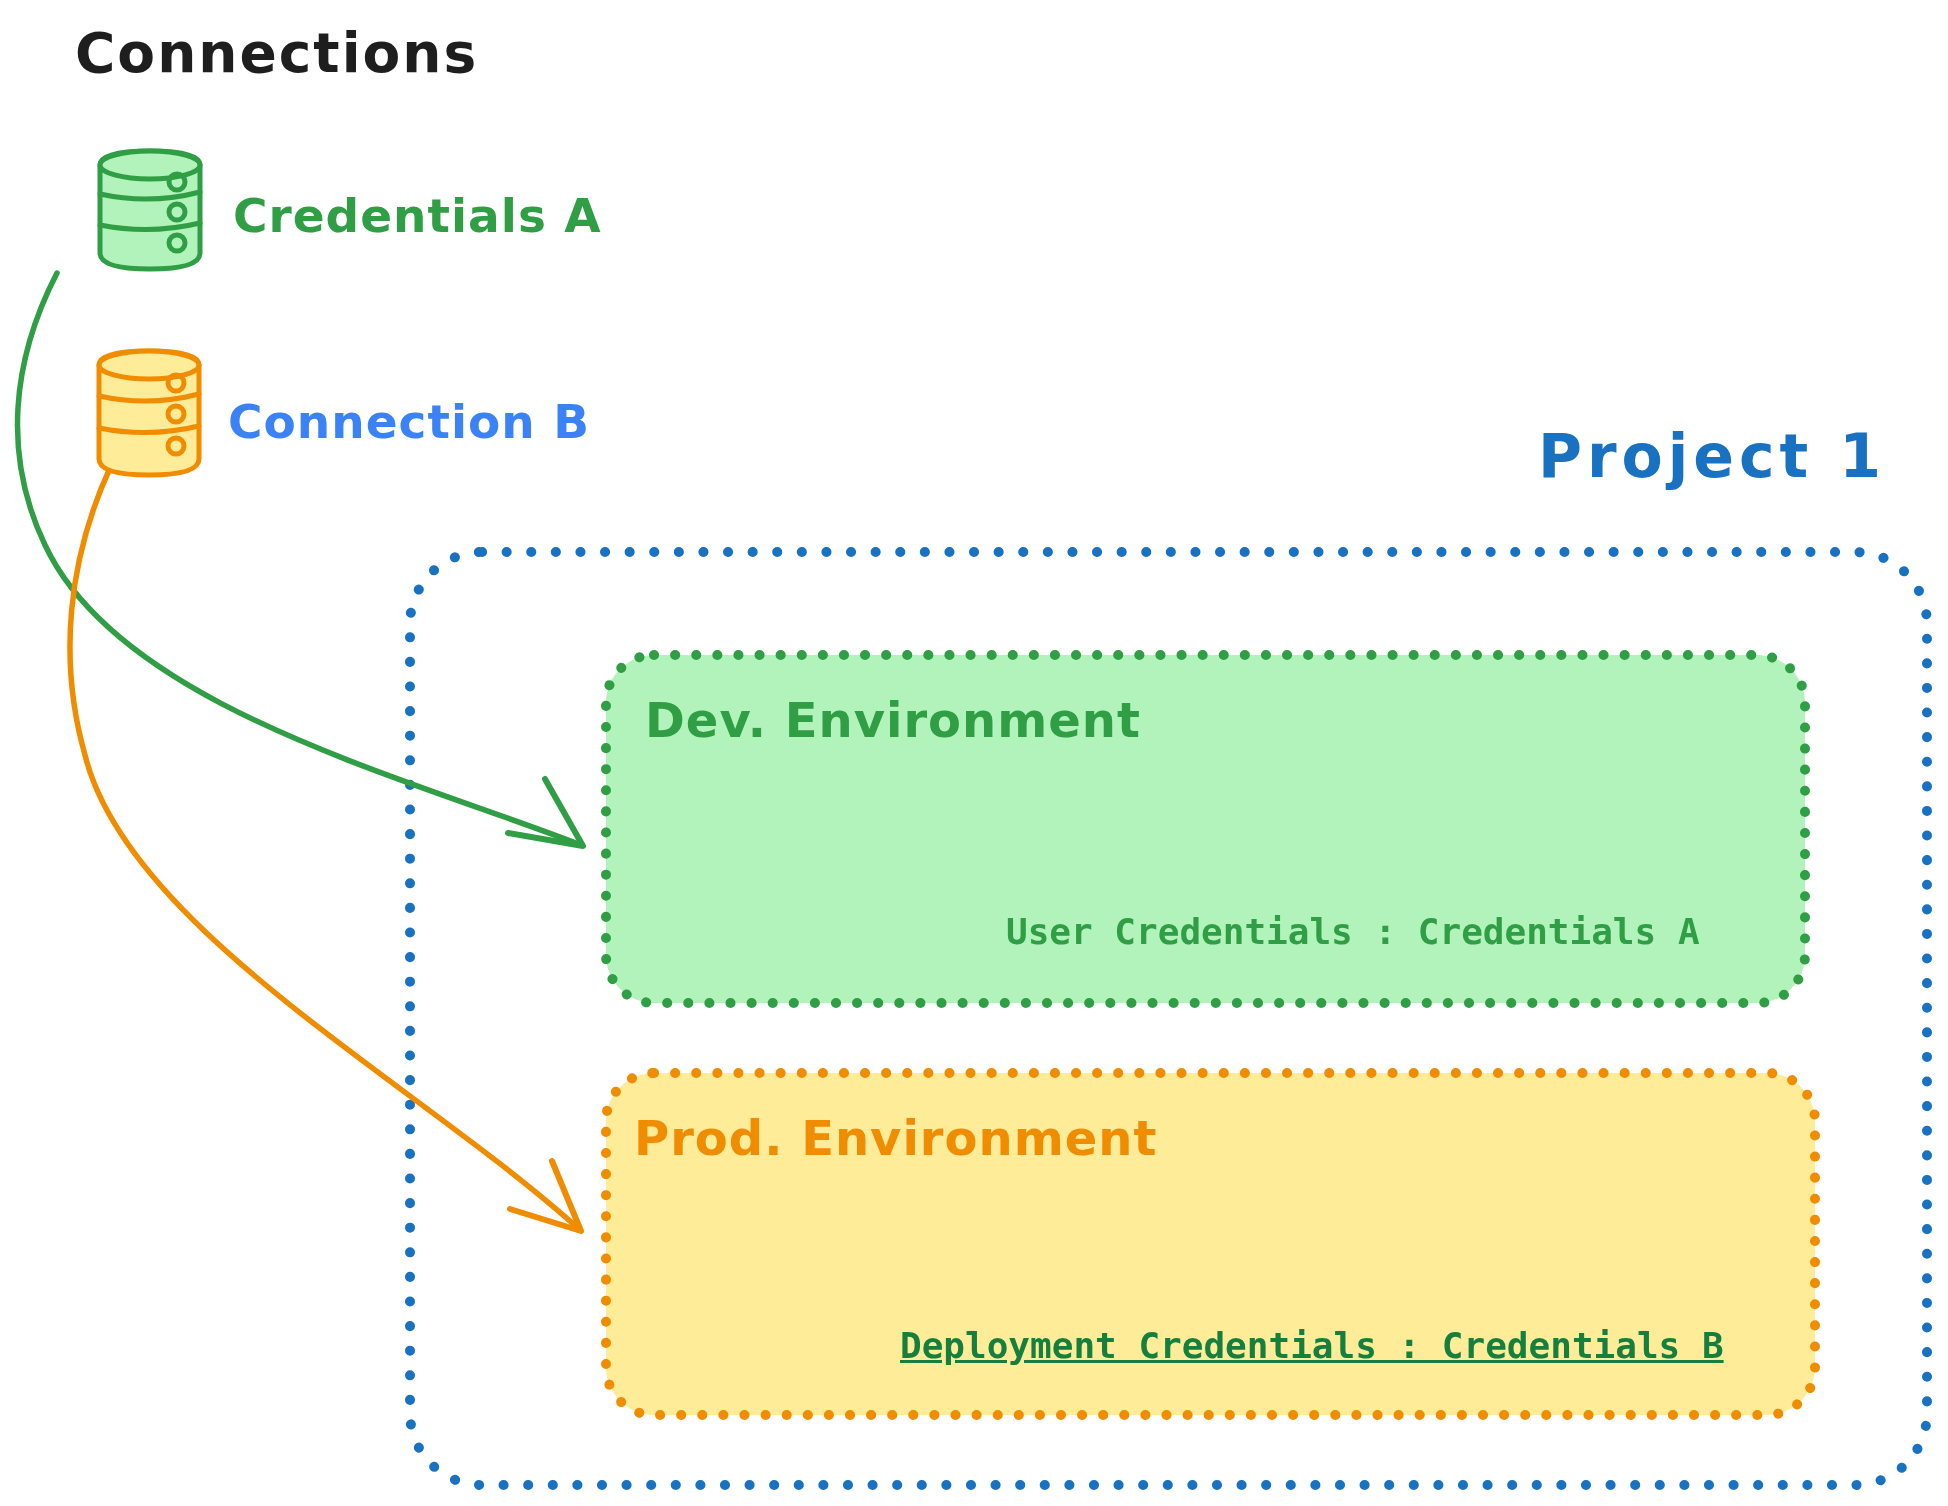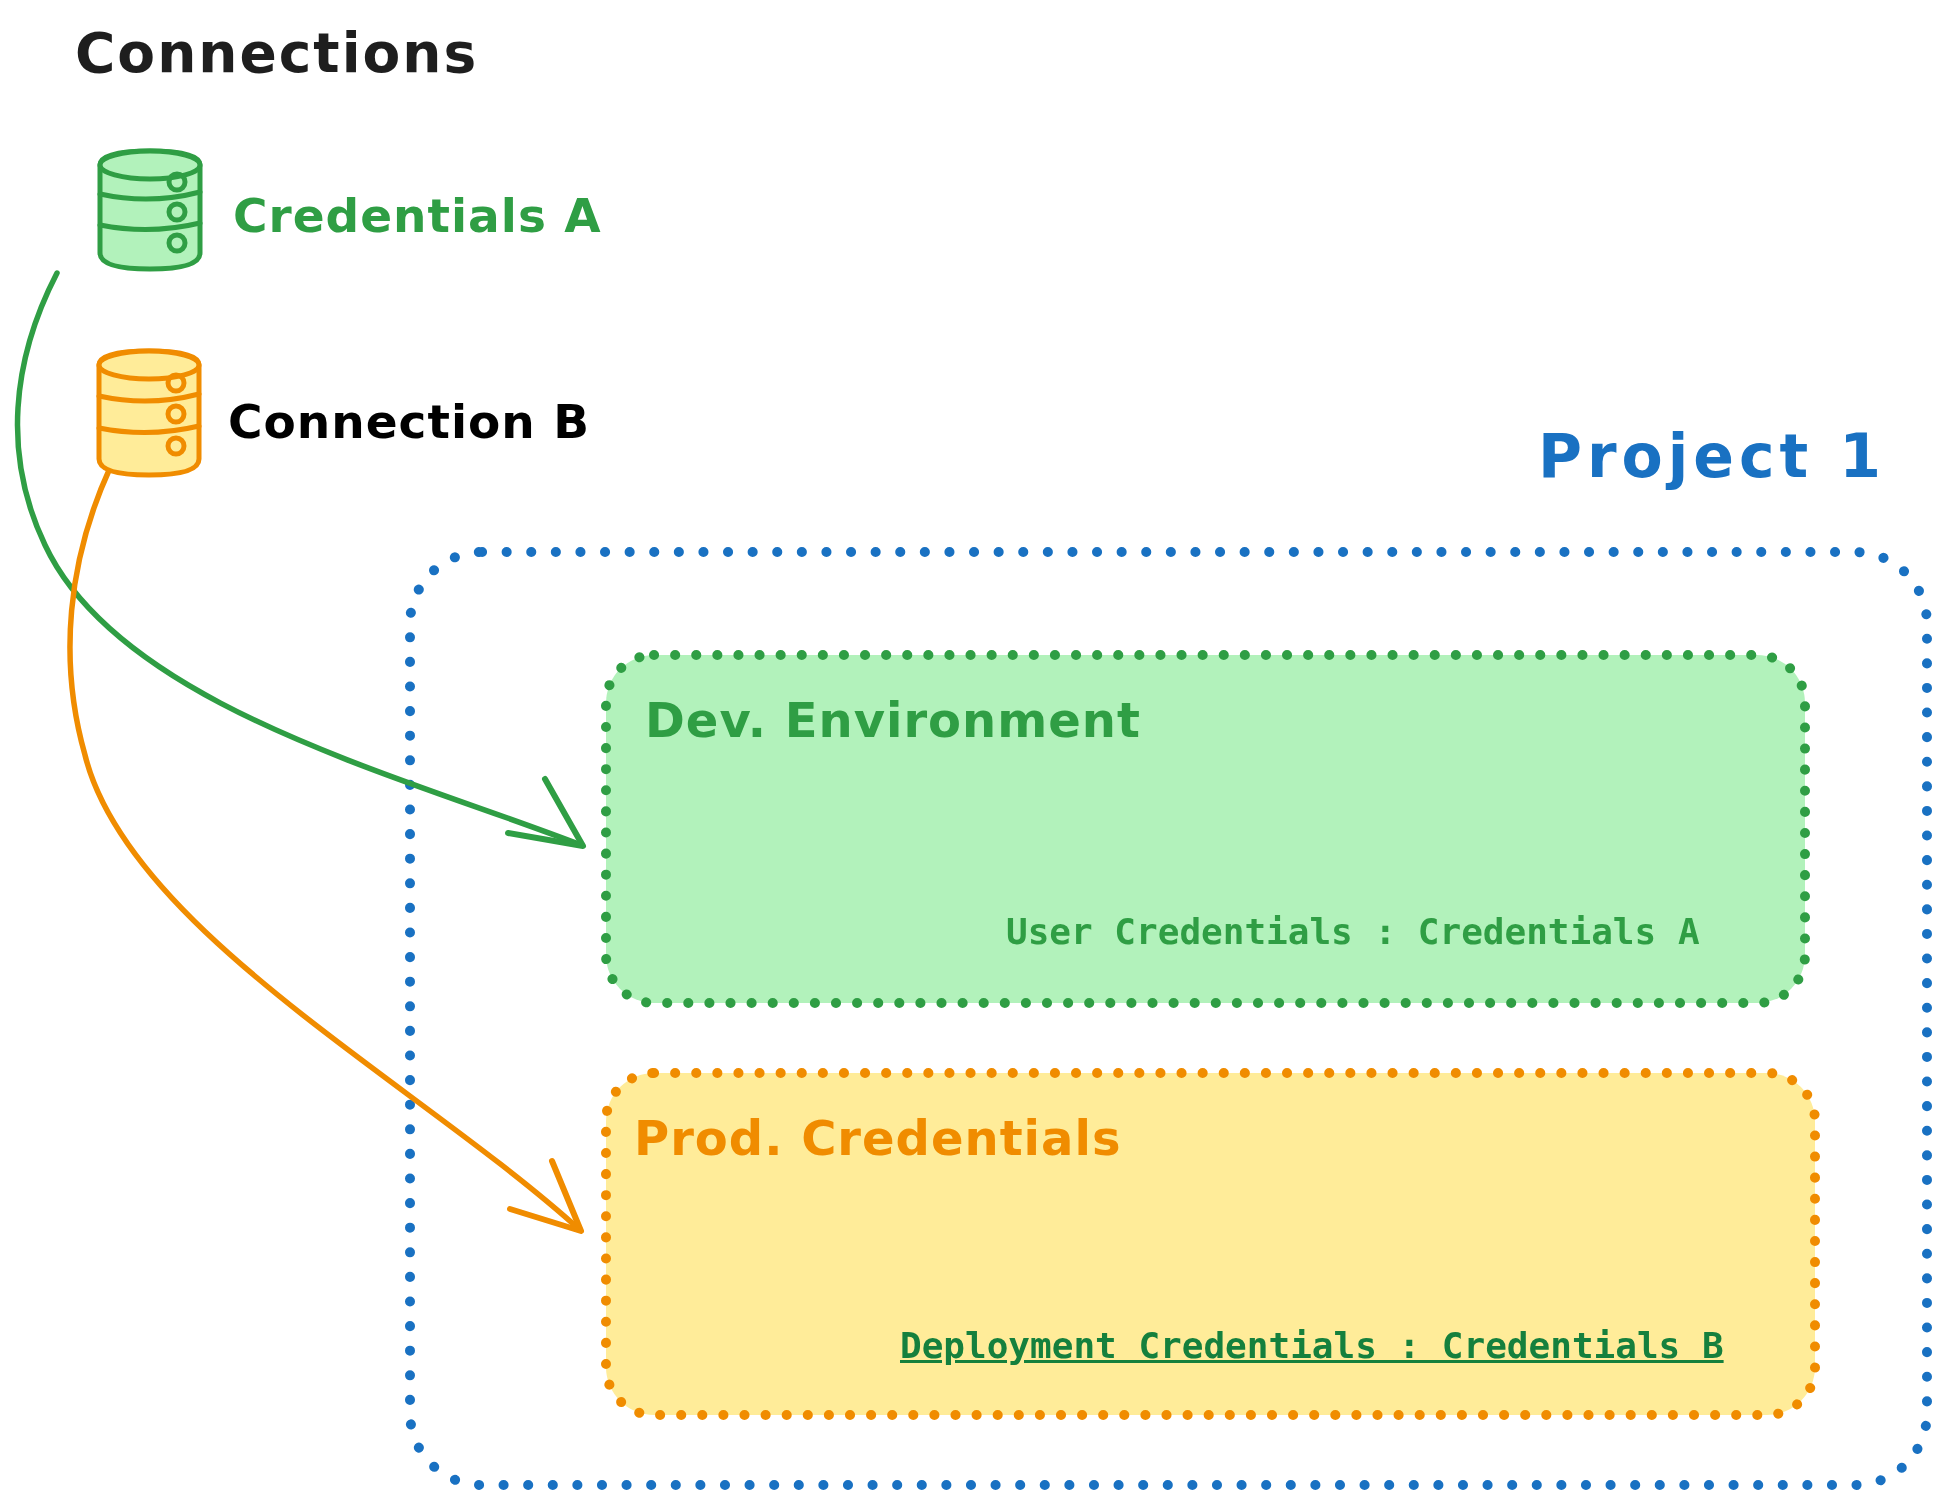--- a/index.html
+++ b/index.html
@@ -38,21 +38,21 @@
     top: 192px;
     font-size: 47px;
     letter-spacing: 1px;
     color: #2f9e44;
   }
   .conn-b-label {
     left: 228px;
     top: 398px;
     font-size: 47px;
     letter-spacing: 1px;
-    color: #000000;
+    color: #3b82f6;
   }
   .project-title {
     left: 1538px;
     top: 426px;
     font-size: 60px;
     letter-spacing: 5px;
     color: #1971c2;
   }
   .dev-env-title {
     left: 645px;
@@ -134,17 +134,17 @@
   <div class="label conn-a-label">Credentials A</div>
 
   <div class="label conn-b-label">Connection B</div>
 
   <div class="label project-title">Project 1</div>
 
   <div class="label credentials dev-credentials">User Credentials : Credentials A</div>
 
   <div class="label dev-env-title">Dev. Environment</div>
 
-  <div class="label prod-env-title">Prod. Credentials</div>
+  <div class="label prod-env-title">Prod. Environment</div>
 
   <div class="label credentials prod-credentials">Deployment Credentials : Credentials B</div>
 
 </div>
 
 </body></html>

